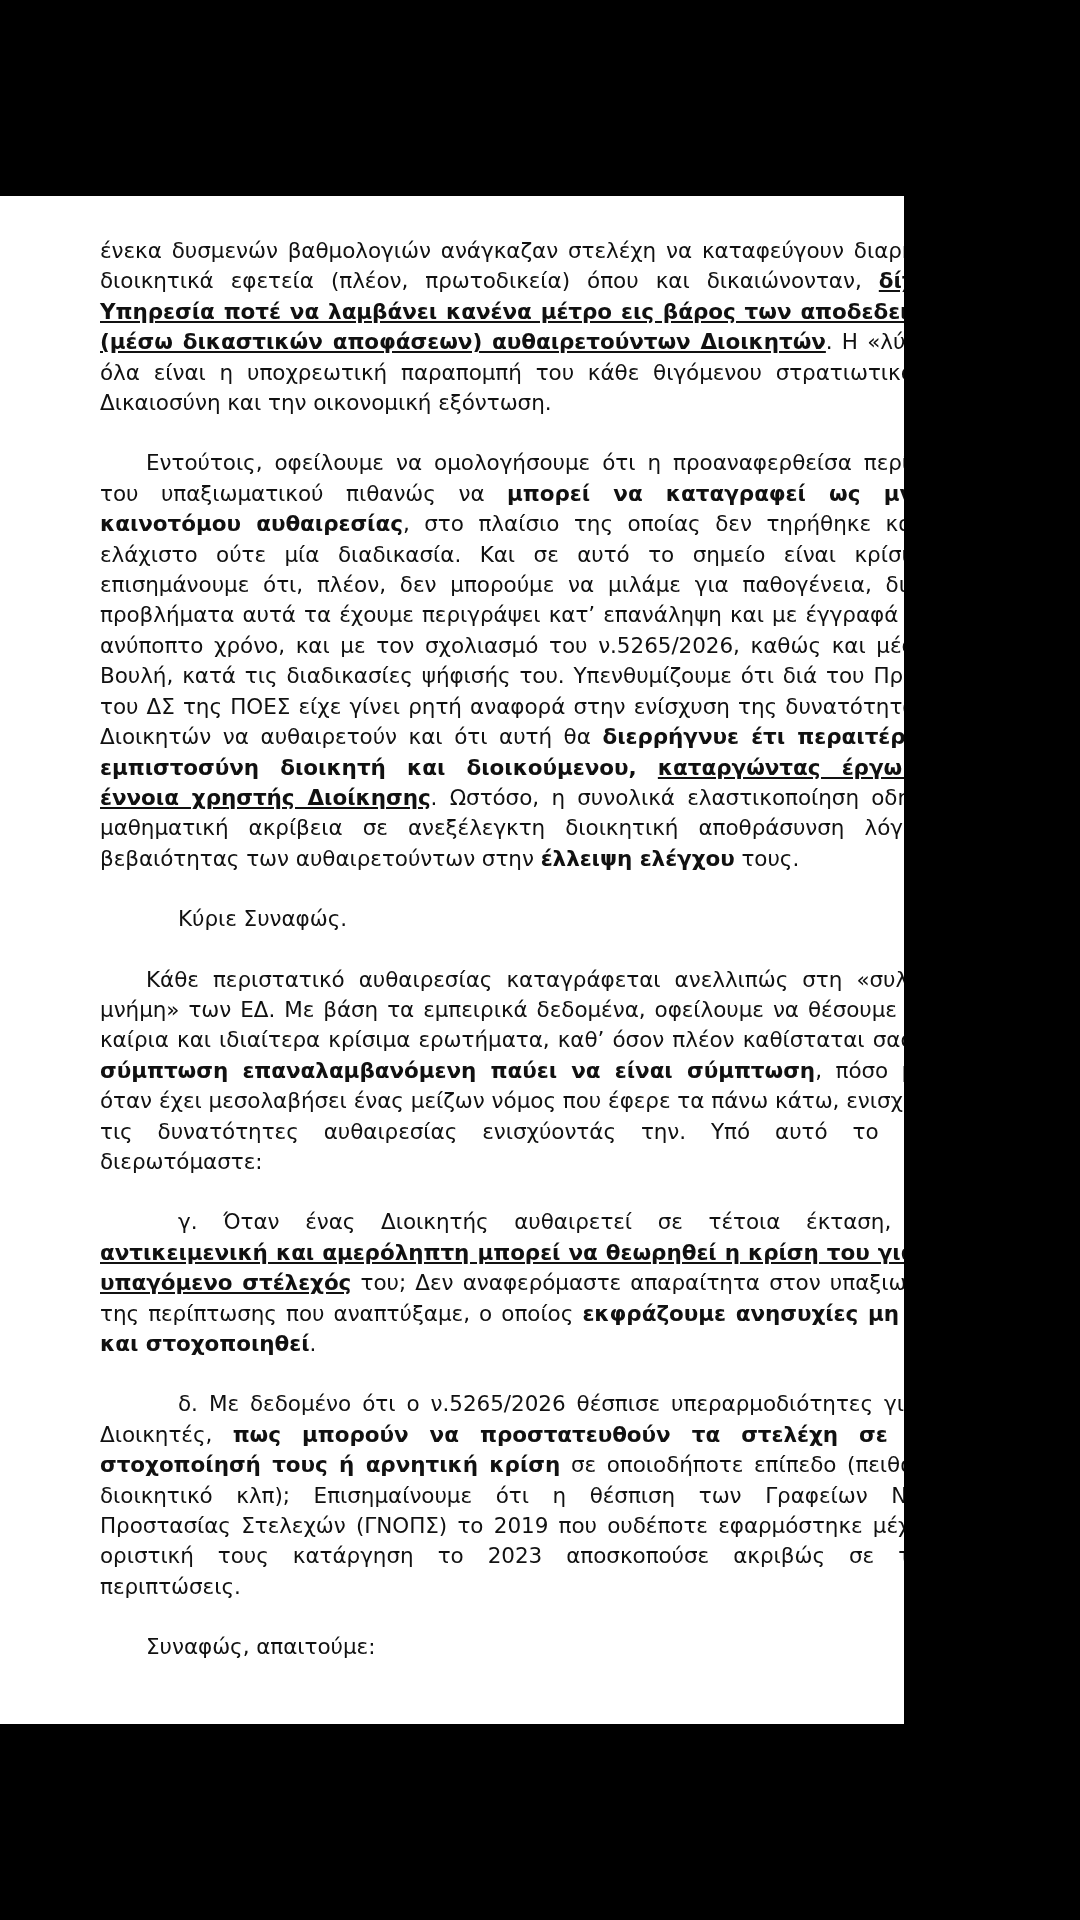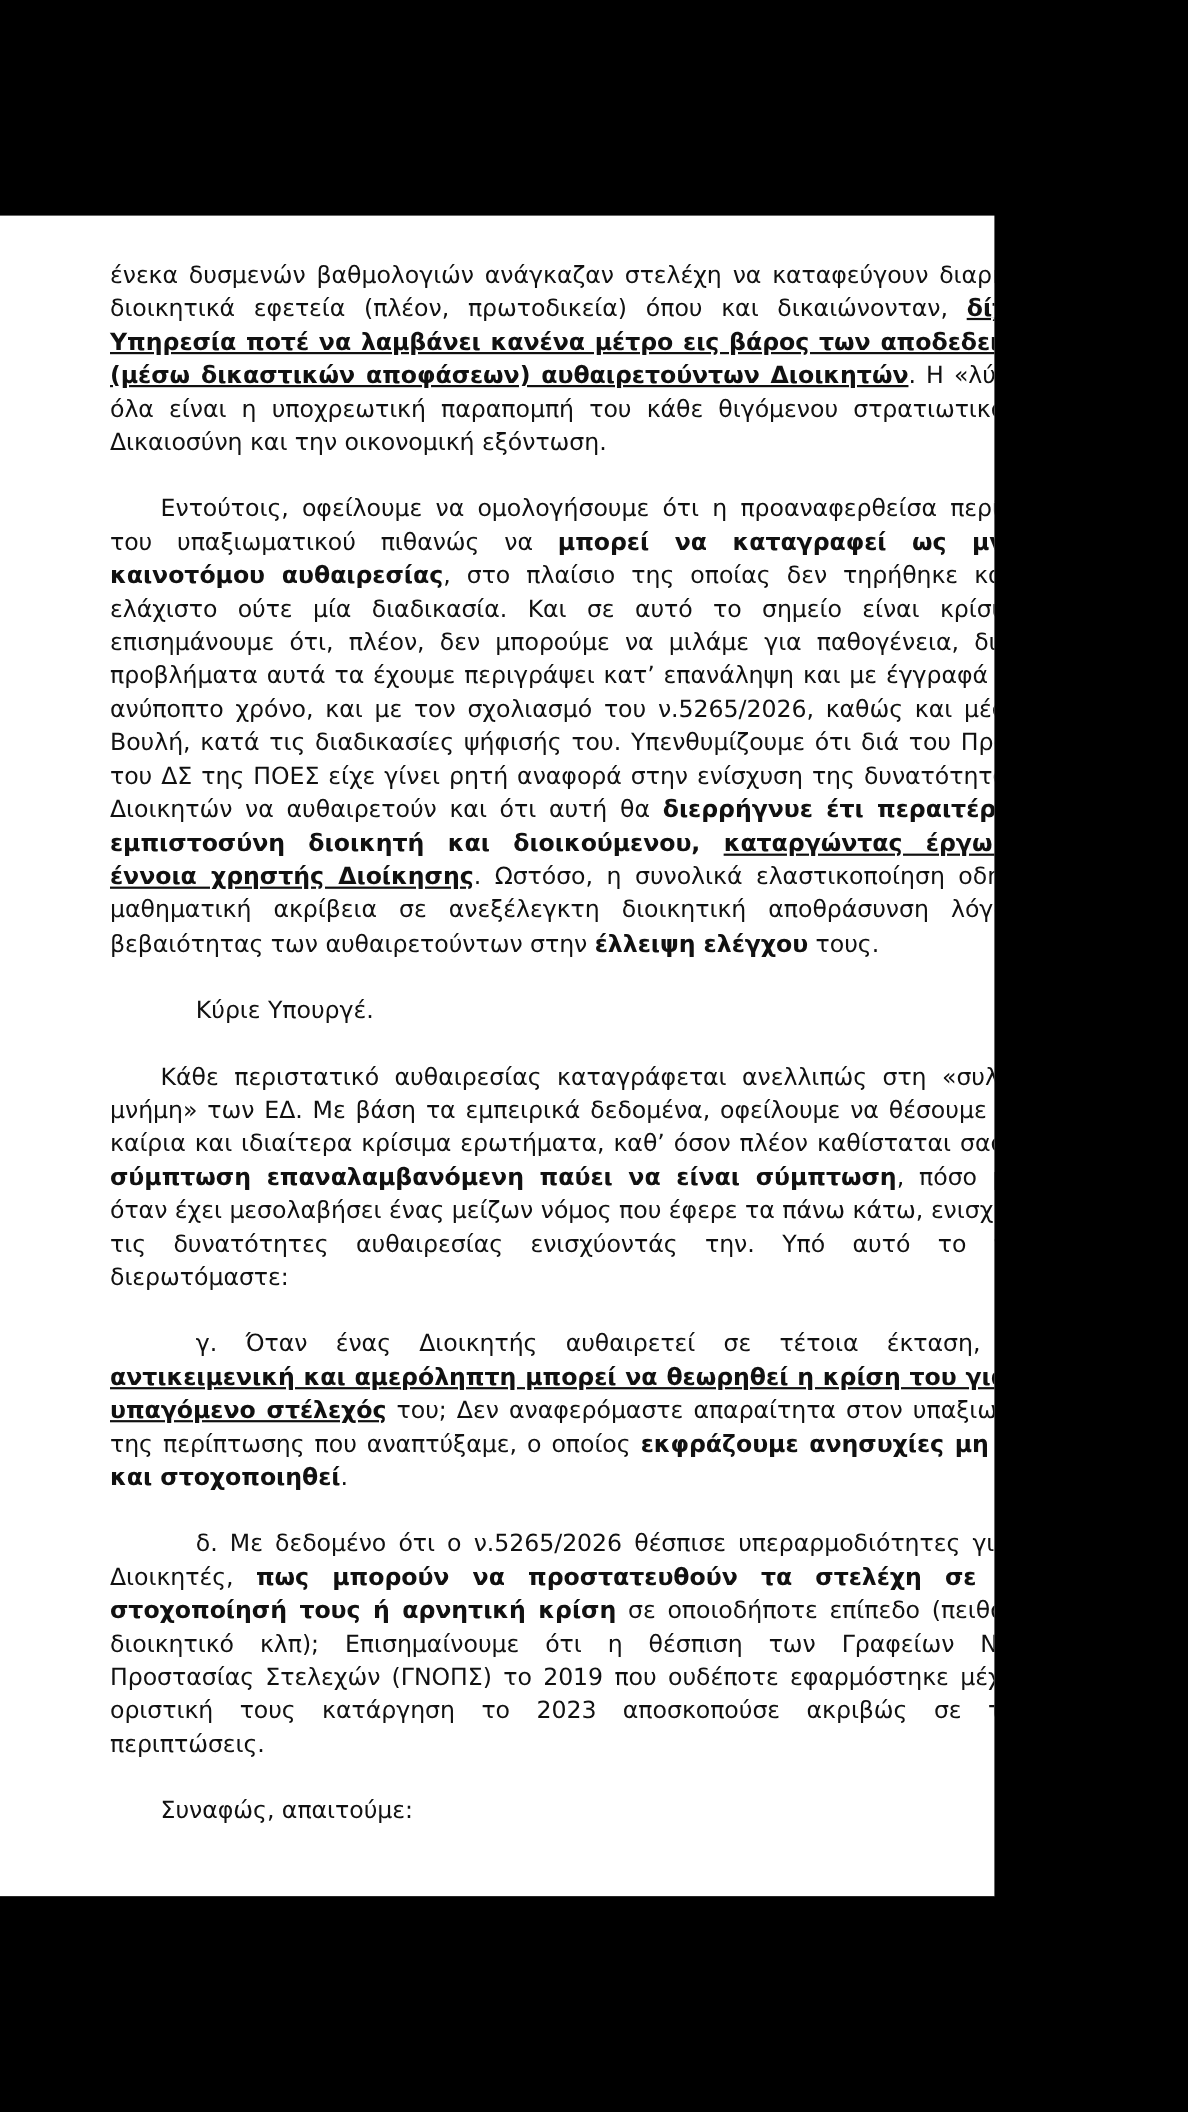--- a/index.html
+++ b/index.html
@@ -94,21 +94,21 @@
 
   <div class="bar-top"></div>
 
   <div class="page">
     <div class="page-inner">
 
       <p class="para noindent">ένεκα δυσμενών βαθμολογιών ανάγκαζαν στελέχη να καταφεύγουν διαρκώς σε διοικητικά εφετεία (πλέον, πρωτοδικεία) όπου και δικαιώνονταν, <span class="bu">δίχως η Υπηρεσία ποτέ να λαμβάνει κανένα μέτρο εις βάρος των αποδεδειγμένα (μέσω δικαστικών αποφάσεων) αυθαιρετούντων Διοικητών</span>. Η «λύση» σε όλα είναι η υποχρεωτική παραπομπή του κάθε θιγόμενου στρατιωτικού στη Δικαιοσύνη και την οικονομική εξόντωση.</p>
 
       <p class="para indent gap">Εντούτοις, οφείλουμε να ομολογήσουμε ότι η προαναφερθείσα περίπτωση του υπαξιωματικού πιθανώς να <b class="b">μπορεί να καταγραφεί ως μνημείο καινοτόμου αυθαιρεσίας</b>, στο πλαίσιο της οποίας δεν τηρήθηκε κατά το ελάχιστο ούτε μία διαδικασία. Και σε αυτό το σημείο είναι κρίσιμο να επισημάνουμε ότι, πλέον, δεν μπορούμε να μιλάμε για παθογένεια, διότι τα προβλήματα αυτά τα έχουμε περιγράψει κατ’ επανάληψη και με έγγραφά μας σε ανύποπτο χρόνο, και με τον σχολιασμό του ν.5265/2026, καθώς και μέσα στη Βουλή, κατά τις διαδικασίες ψήφισής του. Υπενθυμίζουμε ότι διά του Προέδρου του ΔΣ της ΠΟΕΣ είχε γίνει ρητή αναφορά στην ενίσχυση της δυνατότητας των Διοικητών να αυθαιρετούν και ότι αυτή θα <b class="b">διερρήγνυε έτι περαιτέρω την εμπιστοσύνη διοικητή και διοικούμενου, </b><span class="bu">καταργώντας έργω κάθε έννοια χρηστής Διοίκησης</span>. Ωστόσο, η συνολικά ελαστικοποίηση οδηγεί με μαθηματική ακρίβεια σε ανεξέλεγκτη διοικητική αποθράσυνση λόγω της βεβαιότητας των αυθαιρετούντων στην <b class="b">έλλειψη ελέγχου</b> τους.</p>
 
-      <p class="para salutation gap">Κύριε Υπουργέ.</p>
+      <p class="para salutation gap">Κύριε Συναφώς.</p>
 
       <p class="para indent gap">Κάθε περιστατικό αυθαιρεσίας καταγράφεται ανελλιπώς στη «συλλογική μνήμη» των ΕΔ. Με βάση τα εμπειρικά δεδομένα, οφείλουμε να θέσουμε κάποια καίρια και ιδιαίτερα κρίσιμα ερωτήματα, καθ’ όσον πλέον καθίσταται σαφές ότι <b class="b">σύμπτωση επαναλαμβανόμενη παύει να είναι σύμπτωση</b>, πόσο μάλλον όταν έχει μεσολαβήσει ένας μείζων νόμος που έφερε τα πάνω κάτω, ενισχύοντας τις δυνατότητες αυθαιρεσίας ενισχύοντάς την. Υπό αυτό το πνεύμα διερωτόμαστε:</p>
 
 
 
       <p class="para item gap">γ.  Όταν ένας Διοικητής αυθαιρετεί σε τέτοια έκταση, <span class="bu">πόσο αντικειμενική και αμερόληπτη μπορεί να θεωρηθεί η κρίση του για κάθε υπαγόμενο στέλεχός</span> του; Δεν αναφερόμαστε απαραίτητα στον υπαξιωματικό της περίπτωσης που αναπτύξαμε, ο οποίος <b class="b">εκφράζουμε ανησυχίες μη τυχόν και στοχοποιηθεί</b>.</p>
 
       <p class="para item gap">δ.  Με δεδομένο ότι ο ν.5265/2026 θέσπισε υπεραρμοδιότητες για τους Διοικητές, <b class="b">πως μπορούν να προστατευθούν τα στελέχη σε τυχόν στοχοποίησή τους ή αρνητική κρίση</b> σε οποιοδήποτε επίπεδο (πειθαρχικό, διοικητικό κλπ); Επισημαίνουμε ότι η θέσπιση των Γραφείων Νομικής Προστασίας Στελεχών (ΓΝΟΠΣ) το 2019 που ουδέποτε εφαρμόστηκε μέχρι την οριστική τους κατάργηση το 2023 αποσκοπούσε ακριβώς σε τέτοιες περιπτώσεις.</p>
 
       <p class="para closing gap">Συναφώς, απαιτούμε:</p>

